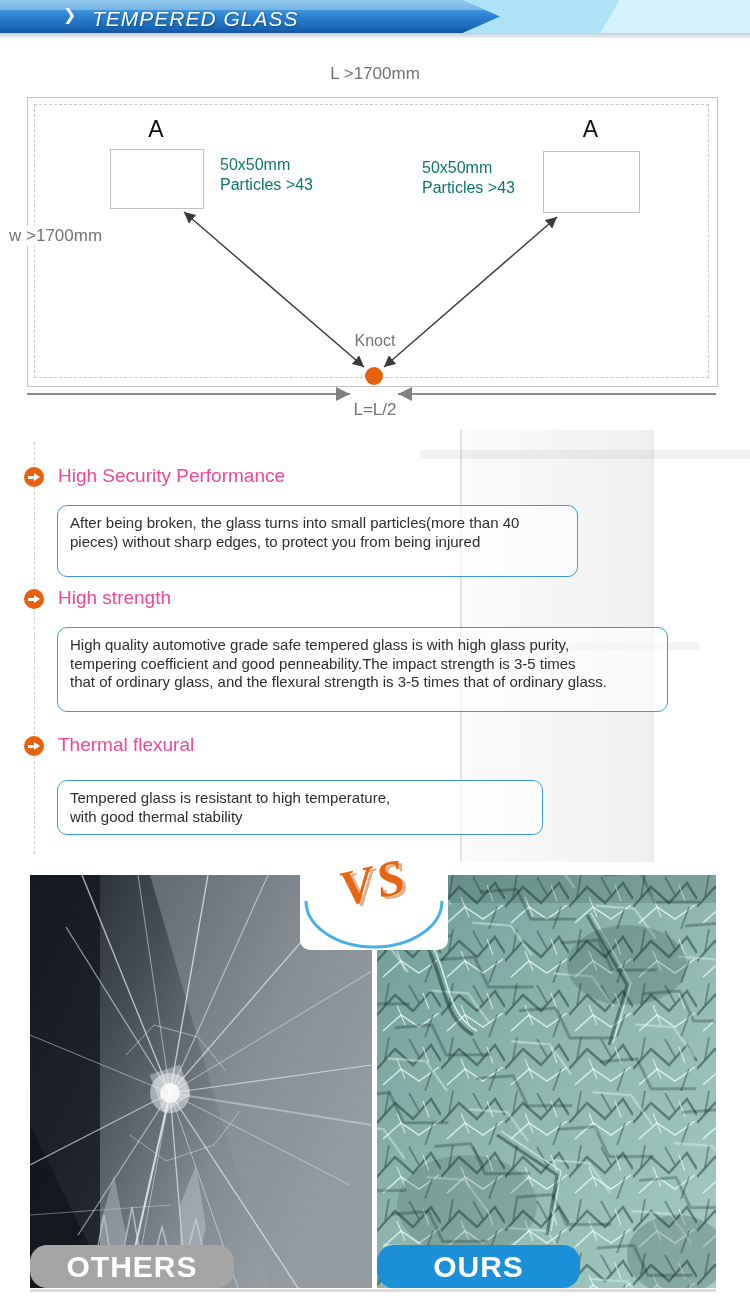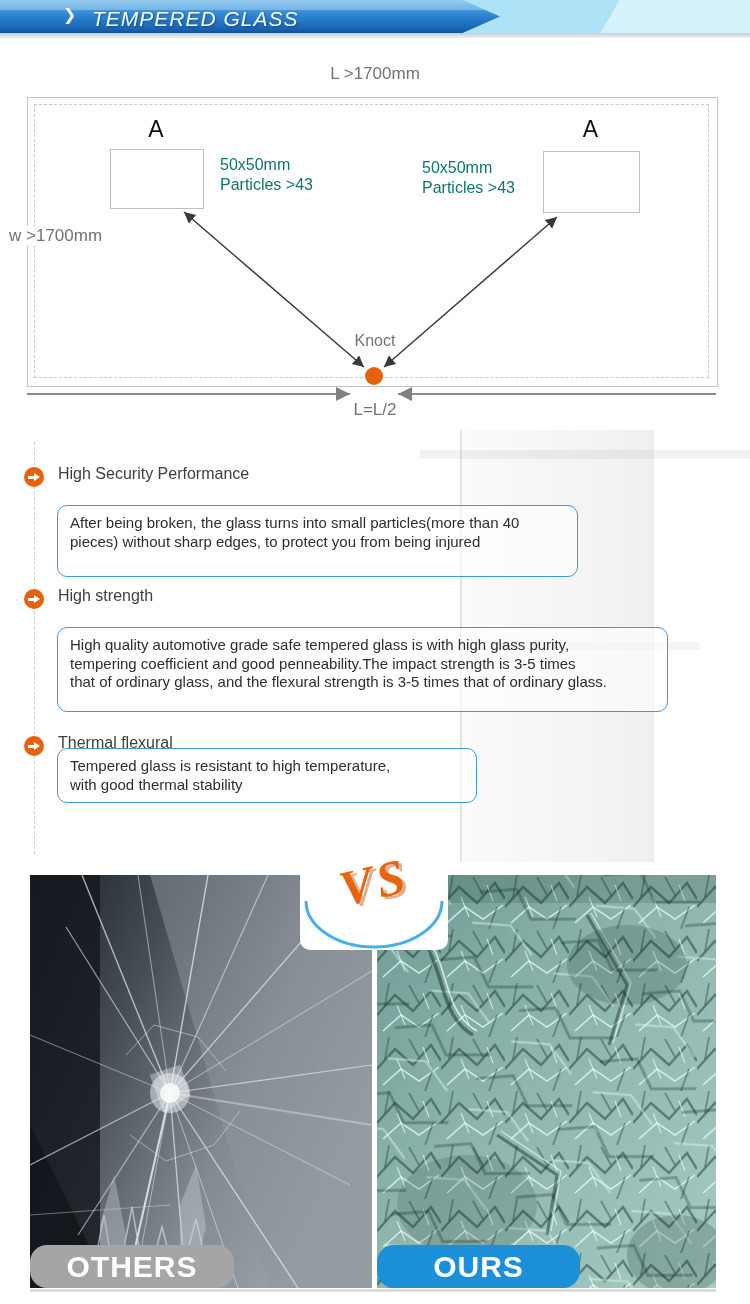--- a/index.html
+++ b/index.html
@@ -48,26 +48,26 @@
   .bgdoor{position:absolute;right:0;top:430px;width:330px;height:432px;overflow:hidden;}
   .bgdoor .panel{position:absolute;left:40px;top:0;width:190px;height:100%;
       background:linear-gradient(90deg,rgba(0,0,0,.015),rgba(0,0,0,.06));
       border-left:2px solid rgba(0,0,0,.05);border-right:2px solid rgba(0,0,0,.06);}
   .bgdoor .rail{position:absolute;left:0;top:20px;width:100%;height:9px;background:rgba(0,0,0,.05);}
   .bgdoor .streak{position:absolute;left:30px;top:212px;width:250px;height:8px;border-radius:4px;background:rgba(0,0,0,.045);}
   .bullet{position:absolute;left:24px;width:20px;height:20px;border-radius:50%;background:#e8610e;z-index:2;}
   .bullet i{position:absolute;left:4px;top:8.5px;width:6px;height:3px;background:#fff;}
   .bullet i::after{content:"";position:absolute;left:6px;top:-3px;border-left:6px solid #fff;
       border-top:4.5px solid transparent;border-bottom:4.5px solid transparent;}
-  .ftitle{position:absolute;left:58px;margin:0;font-size:16px;font-weight:400;color:#404040;text-align:center;}
+  .ftitle{position:absolute;left:58px;margin:0;font-size:19px;font-weight:400;color:#ec4899;text-align:center;}
   .fbox{position:absolute;left:57px;border:1.5px solid #3f9ad2;border-radius:10px;background:rgba(255,255,255,.6);
       font-size:15px;line-height:18.5px;color:#2e2e2e;padding:8px 12px;box-sizing:border-box;white-space:pre-line;}
   .fbox1{top:505px;width:521px;height:72px;}
   .fbox2{top:627px;width:611px;height:85px;}
-  .fbox3{top:748px;width:420px;height:55px;}
+  .fbox3{top:780px;width:486px;height:55px;}
   .b1{top:467px;} .t1{top:465px;}
   .b2{top:589px;} .t2{top:587px;}
   .b3{top:736px;} .t3{top:734px;}
 
   
   .photo{position:absolute;top:875px;height:413px;overflow:hidden;}
   .photo-left{left:30px;width:342px;}
   .photo-right{left:377px;width:339px;}
   .vs-badge{position:absolute;left:300px;top:849px;width:148px;height:101px;background:#fff;border-radius:10px;z-index:4;}
   .vs-text{position:absolute;left:0;top:4px;width:148px;text-align:center;margin:0;

